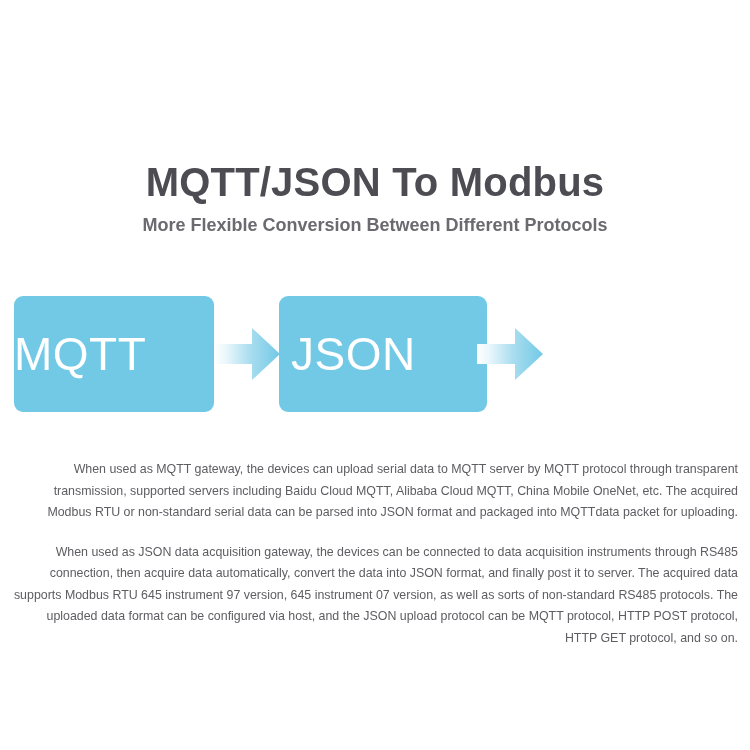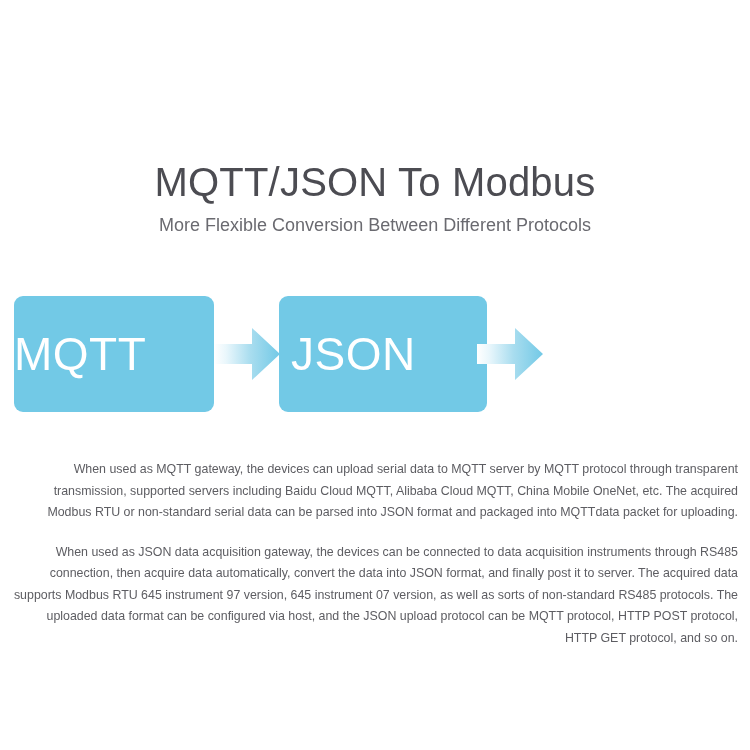--- a/index.html
+++ b/index.html
@@ -23,35 +23,35 @@
   }
 
   
   .hero-title {
     position: absolute;
     left: 0;
     top: 131px;
     width: 750px;
     text-align: center;
     font-size: 40px;
-    font-weight: 400;
+    font-weight: 700;
     letter-spacing: 0.2px;
     color: #4c4c52;
     line-height: 48px;
     white-space: nowrap;
   }
 
   .hero-subtitle {
     position: absolute;
     left: 0;
     top: 212px;
     width: 750px;
     text-align: center;
     font-size: 18px;
-    font-weight: 400;
+    font-weight: 700;
     color: #6a6a70;
     line-height: 26px;
     white-space: nowrap;
   }
 
   
   .flow {
     position: absolute;
     left: 0;
     top: 296px;

